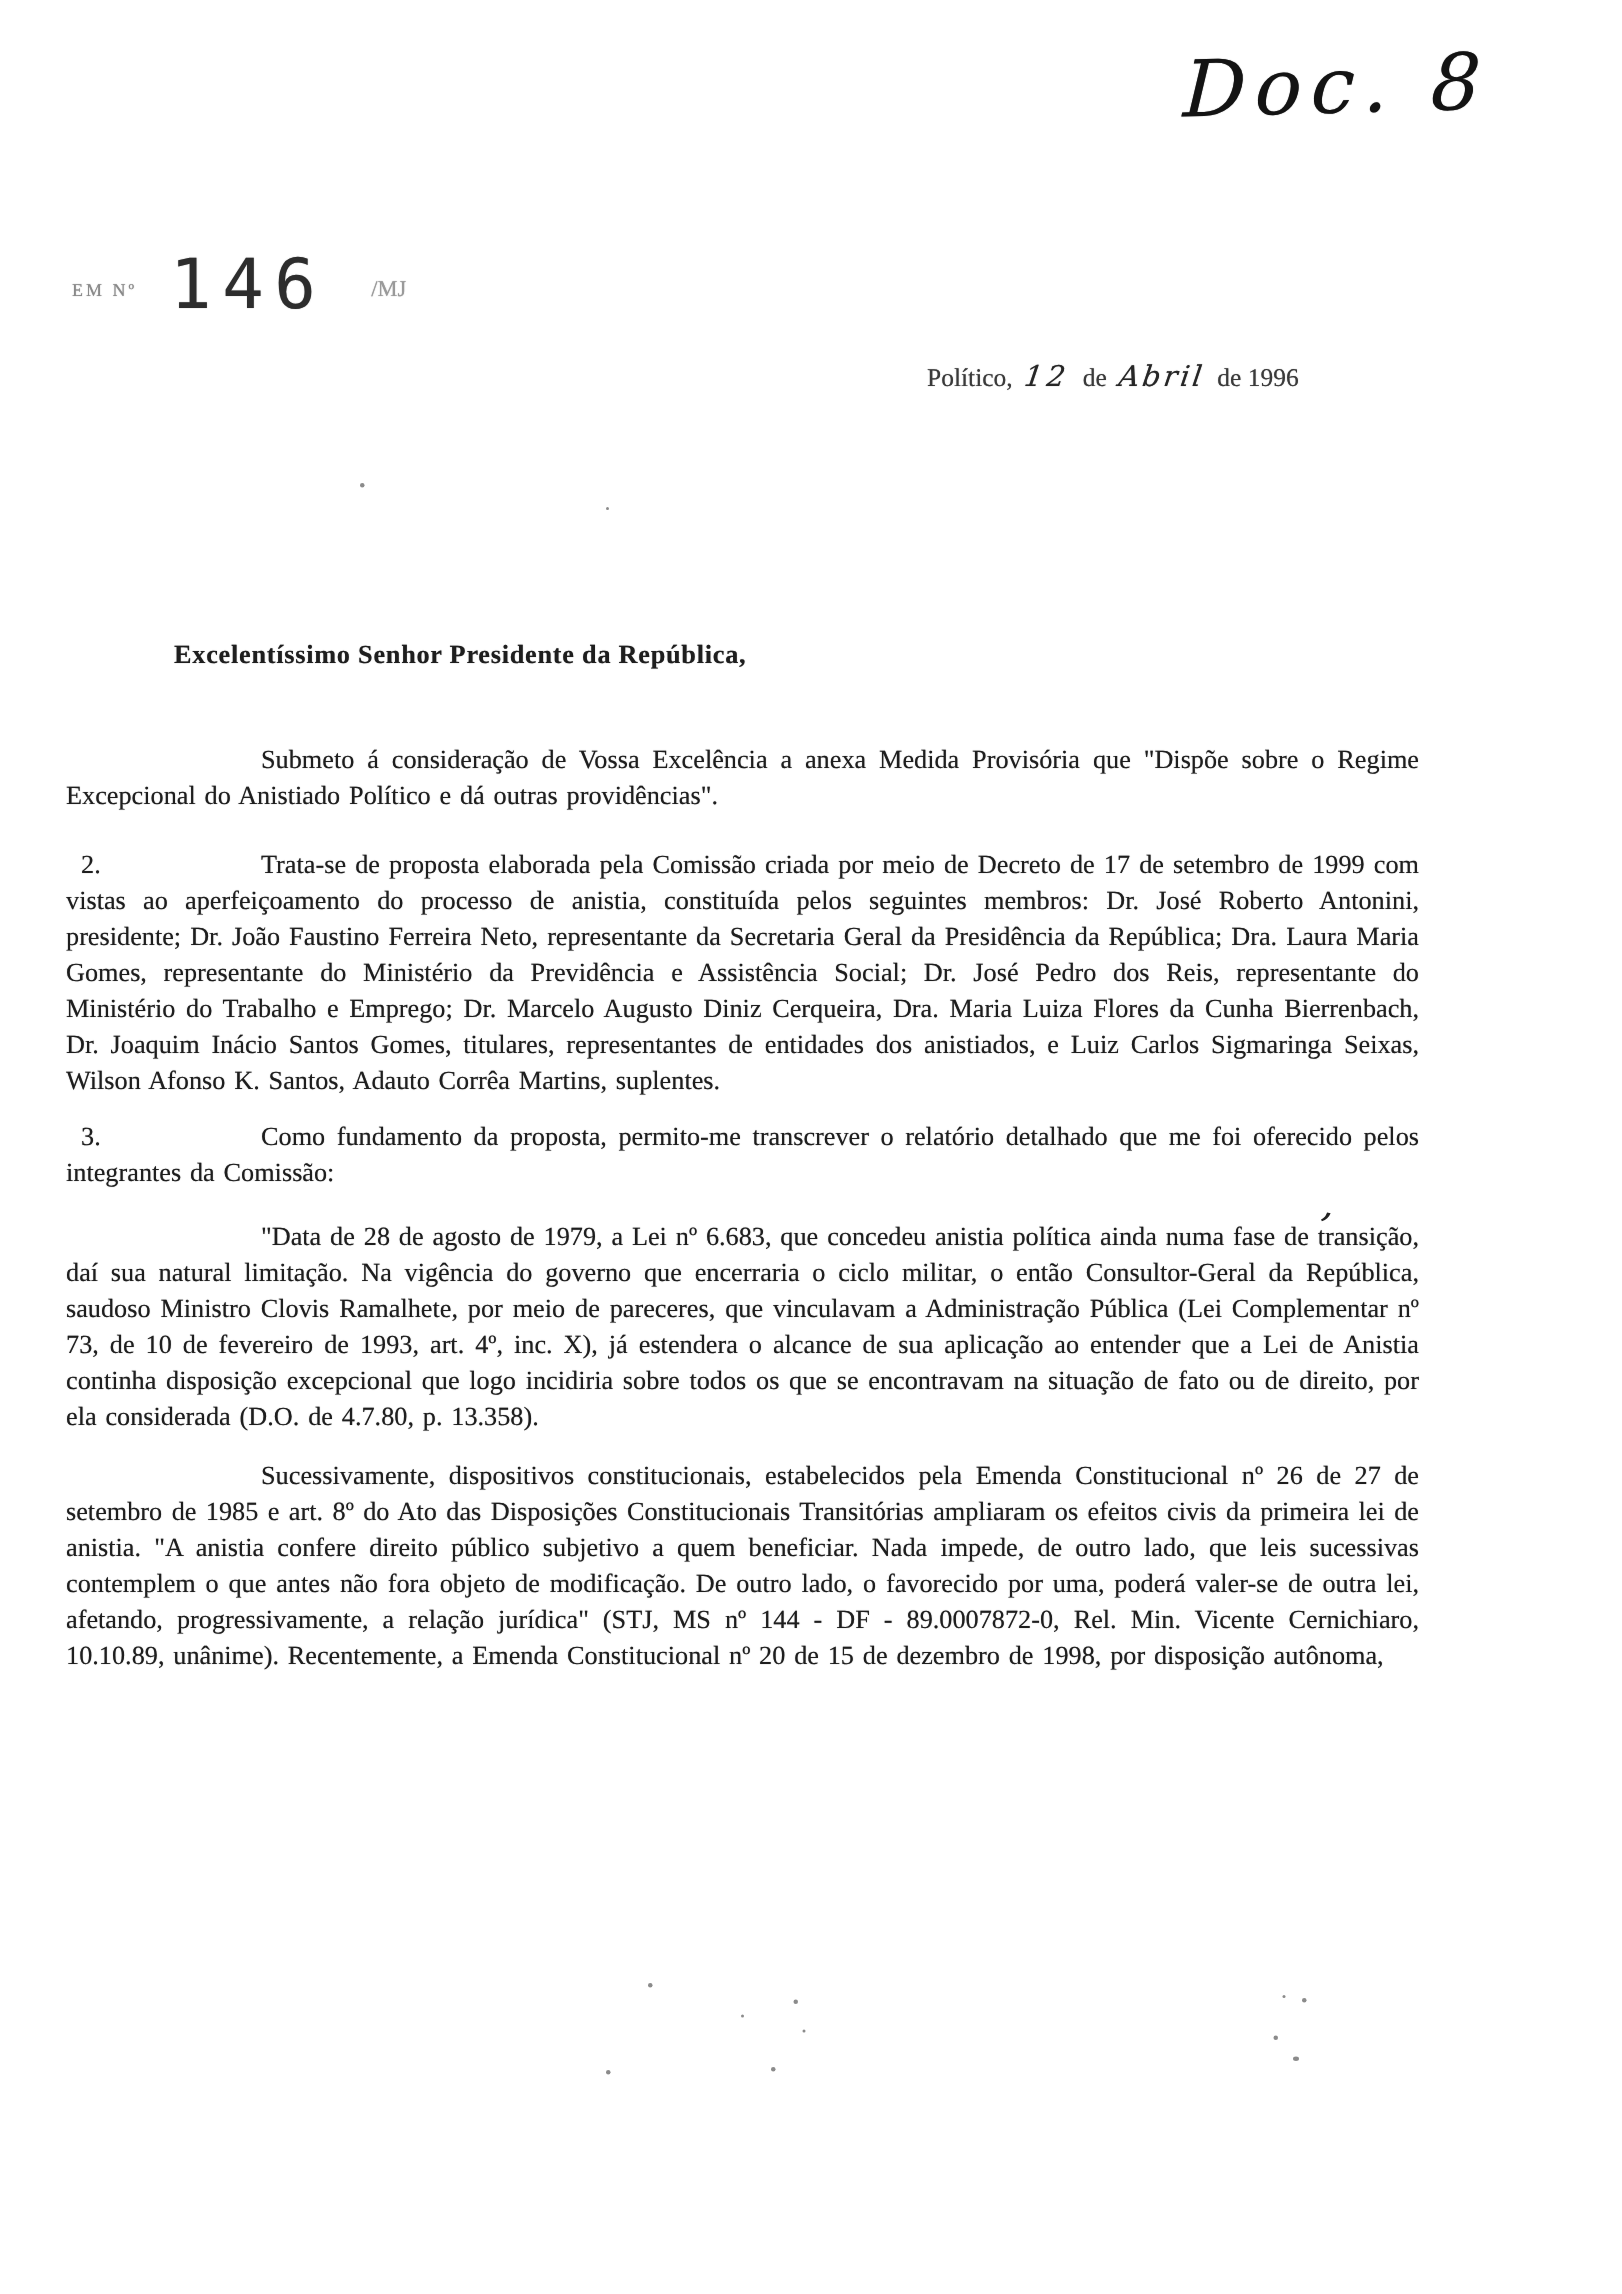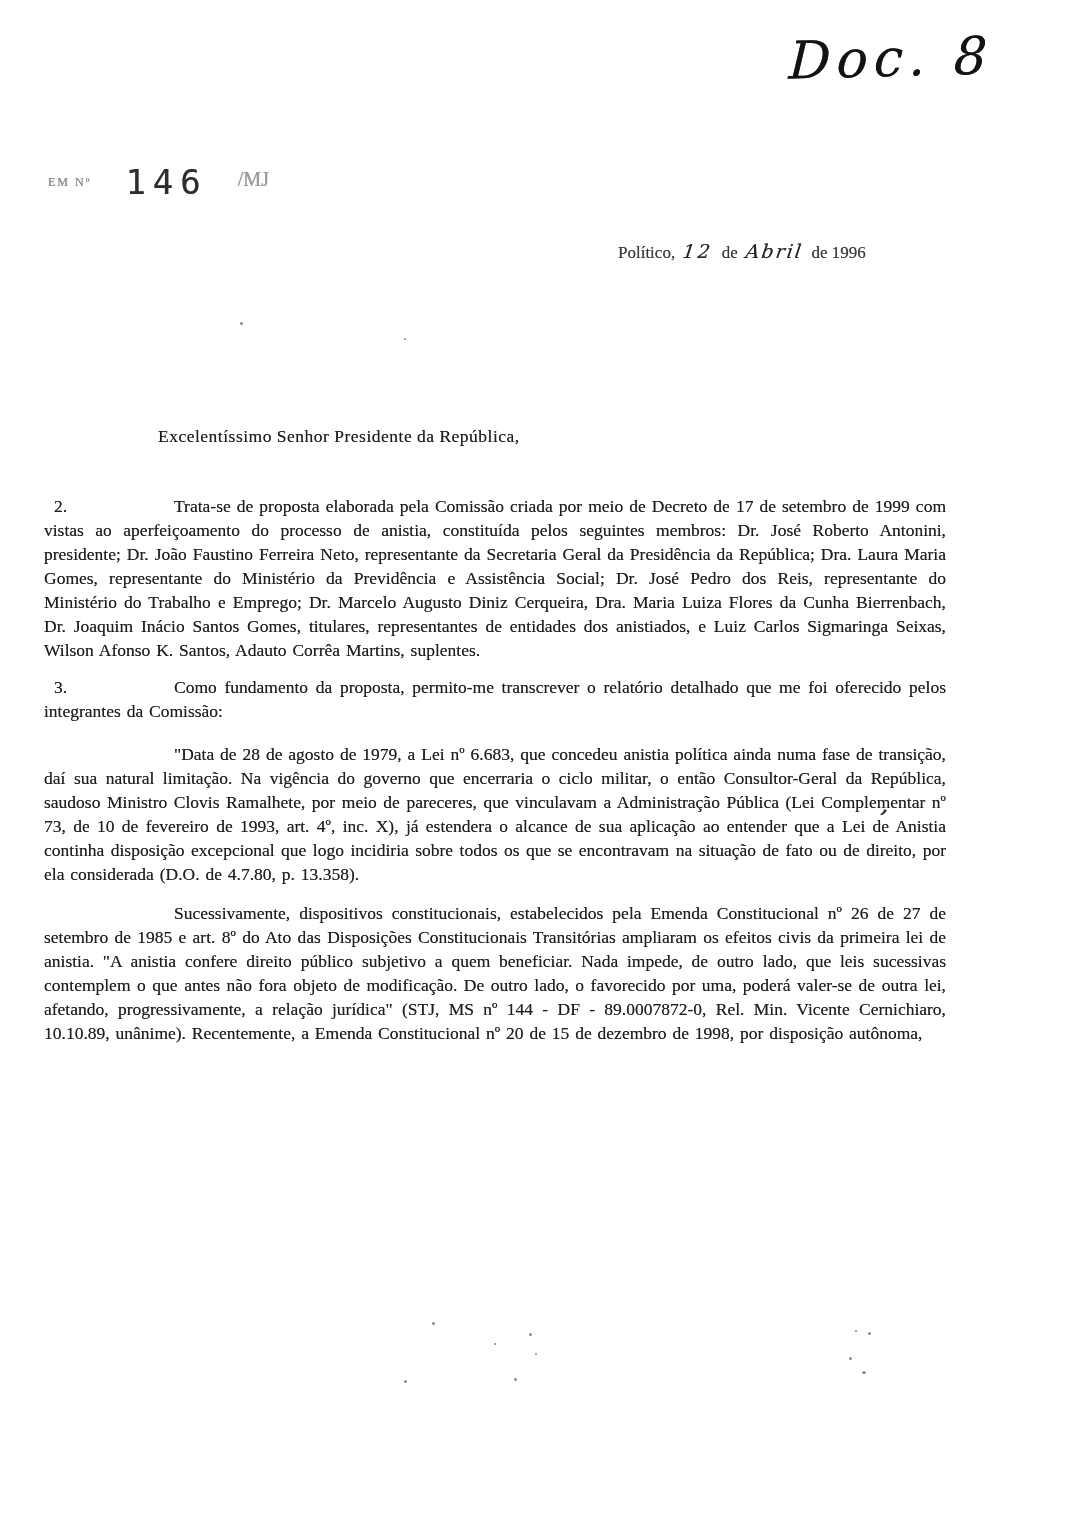--- a/index.html
+++ b/index.html
@@ -37,28 +37,28 @@
   }
   .ref-prefix {
     font-size: 12px;
     color: #8a8a8a;
     letter-spacing: 2px;
     vertical-align: 8px;
     text-shadow: 0 0 0.7px rgba(120,120,120,0.8);
   }
   .ref-number {
     font-family: "DejaVu Sans Mono", monospace;
-    font-size: 34px;
+    font-size: 46px;
     letter-spacing: 7px;
     color: #2d2d2d;
-    margin: 0 26px 0 30px;
+    margin: 0 26px 0 18px;
     text-shadow: 0 0 0.7px rgba(60,60,60,0.6);
   }
   .ref-suffix {
-    font-size: 20px;
+    font-size: 15px;
     color: #9a9a9a;
     vertical-align: 8px;
     text-shadow: 0 0 0.7px rgba(120,120,120,0.8);
   }
 
   
   .dateline {
     position: absolute;
     top: 240px;
     left: 618px;
@@ -84,22 +84,23 @@
     position: absolute;
     top: 424px;
     left: 44px;
     width: 902px;
     font-size: 17.5px;
     line-height: 24px;
     color: #1e1e1e;
     text-shadow: 0 0 0.6px rgba(30,30,30,0.65);
   }
   .salutation {
-    margin: 0 0 46px 114px;
+    margin: 0 0 46px 72px;
     letter-spacing: 0.5px;
+    font-weight: bold;
   }
   .para {
     position: relative;
     text-align: justify;
     text-indent: 130px;
     margin: 0 0 22px 0;
     word-spacing: 1.5px;
   }
   .para-2 { margin-bottom: 13px; }
   .para-3 { margin-bottom: 19px; }
@@ -148,20 +149,23 @@
     <span>Político,</span>
     <span class="hand hand-day">12</span>
     <span>de</span>
     <span class="hand hand-month">Abril</span>
     <span>de 1996</span>
   </div>
 
   <div class="content">
     <div class="salutation">Excelentíssimo Senhor Presidente da República,</div>
 
+    <div class="para para-1">
+      <span>Submeto á consideração de Vossa Excelência a anexa Medida Provisória que "Dispõe sobre o Regime Excepcional do Anistiado Político e dá outras providências".</span>
+    </div>
 
     <div class="para para-2">
       <span class="pnum">2.</span>
       <span>Trata-se de proposta elaborada pela Comissão criada por meio de Decreto de 17 de setembro de 1999 com vistas ao aperfeiçoamento do processo de anistia, constituída pelos seguintes membros: Dr. José Roberto Antonini, presidente; Dr. João Faustino Ferreira Neto, representante da Secretaria Geral da Presidência da República; Dra. Laura Maria Gomes, representante do Ministério da Previdência e Assistência Social; Dr. José Pedro dos Reis, representante do Ministério do Trabalho e Emprego; Dr. Marcelo Augusto Diniz Cerqueira, Dra. Maria Luiza Flores da Cunha Bierrenbach, Dr. Joaquim Inácio Santos Gomes, titulares, representantes de entidades dos anistiados, e Luiz Carlos Sigmaringa Seixas, Wilson Afonso K. Santos, Adauto Corrêa Martins, suplentes.</span>
     </div>
 
     <div class="para para-3">
       <span class="pnum">3.</span>
       <span>Como fundamento da proposta, permito-me transcrever o relatório detalhado que me foi oferecido pelos integrantes da Comissão:</span>
     </div>

